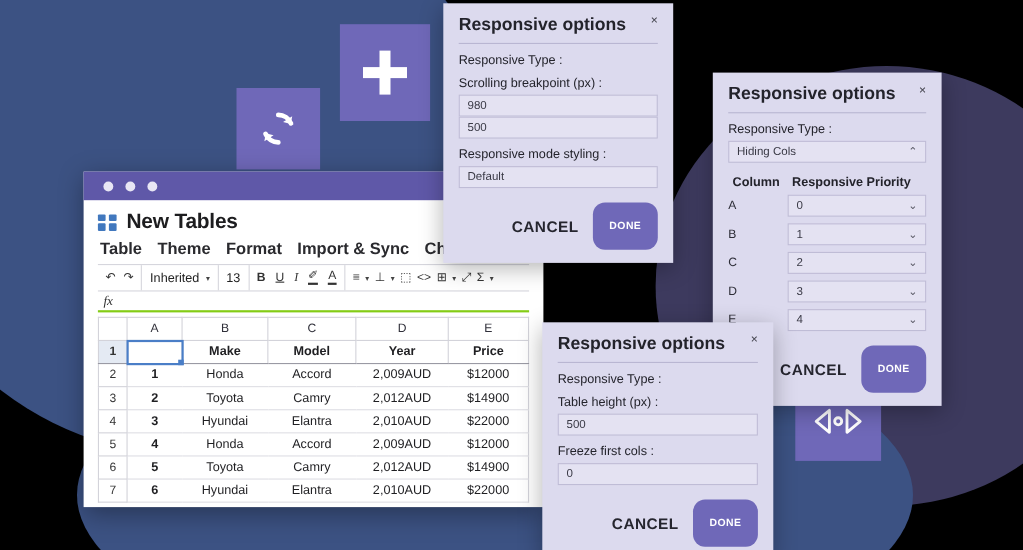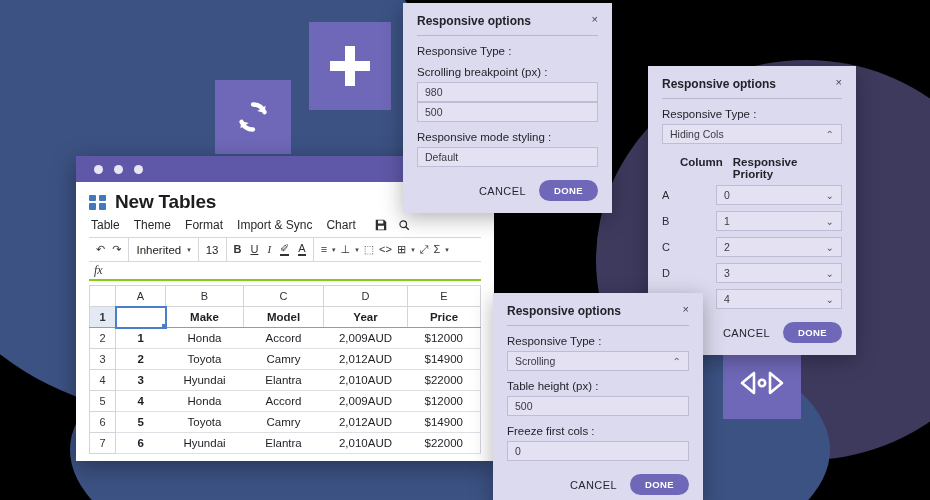--- a/index.html
+++ b/index.html
@@ -65,21 +65,21 @@
   .tw-dot { width: 9px; height: 9px; border-radius: 50%; background: #e8e6f4; }
   .tw-body { padding: 9px 13px 0 13px; }
 
   .tw-brand { display: flex; align-items: center; gap: 9px; margin-bottom: 3px; }
   .brand-logo { width: 17px; height: 15px; display: grid;
     grid-template-columns: 1fr 1fr; grid-template-rows: 1fr 1fr; gap: 2.5px; }
   .brand-logo i { background: #4178be; border-radius: 1px; display:block; }
   .tw-title { font-size: 19px; font-weight: bold; color: #1d1d1f; letter-spacing: -.2px; }
 
   .tw-menu { display: flex; align-items: center; gap: 14px; padding: 2px 0 5px 2px; }
-  .tw-menu-item { font-size: 12px; color: #2a2a2e; }
+  .tw-menu-item { font-size: 15px; color: #2a2a2e; font-weight: bold; }
   .tw-menu-icons { display: flex; align-items: center; gap: 11px; margin-left: 5px; }
 
   .tw-toolbar {
     display: flex; align-items: center; height: 25px;
     border-top: 1px solid #d6d6dd; border-bottom: 1px solid #d6d6dd;
     font-size: 11px; color: #333;
   }
   .tb-group { display: flex; align-items: center; gap: 7px; padding: 0 7px; height: 100%; }
   .tb-sep { width: 1px; height: 100%; background: #d6d6dd; }
   .tb-font { font-size: 11.5px; color: #222; }
@@ -109,45 +109,45 @@
 
   
   .dlg {
     position: absolute; background: #dcdaee;
     box-shadow: 0 5px 20px rgba(0,0,0,.3);
     padding: 11px 14px 12px 14px;
     font-size: 11px; color: #26262e;
   }
   .dlg-head { display:flex; align-items:flex-start; justify-content:space-between;
     border-bottom: 1px solid #b9b6d2; padding-bottom: 7px; }
-  .dlg-title { font-size: 12px; font-weight: bold; color: #23232b; }
+  .dlg-title { font-size: 16px; font-weight: bold; color: #23232b; }
   .dlg-close { font-size: 11px; color: #44444e; cursor: pointer; line-height: 1; }
   .dlg-label { font-size: 11.5px; font-weight: normal; margin: 9px 0 4px; color: #23232b; }
   .dlg-field {
     background: #e4e2f2; border: 1px solid #bfbcd6;
     height: 20px; display: flex; align-items: center;
     padding: 0 7px; font-size: 10.5px; color: #3a3a46;
     justify-content: space-between;
   }
   .dlg-field.plain { display: flex; }
   .caret-up::after   { content: "\2303"; font-size: 10px; color: #5a5a66; }
   .caret-down::after { content: "\2304"; font-size: 10px; color: #5a5a66; }
   .dlg-actions { display:flex; align-items:center; justify-content:flex-end;
     gap: 13px; margin-top: 13px; }
-  .btn-cancel { font-size: 11px; font-weight: normal; letter-spacing: .4px; color: #25252e; cursor:pointer; }
+  .btn-cancel { font-size: 14px; font-weight: bold; letter-spacing: .4px; color: #25252e; cursor:pointer; }
   .btn-done { background: #6f68b8; color: #fff; font-size: 9.5px; font-weight: bold;
-    letter-spacing:.4px; border-radius: 11px; padding: 5px 15px; cursor:pointer; }
+    letter-spacing:.4px; border-radius: 11px; padding: 16px 15px; cursor:pointer; }
 
   
   .dlg-1 { left: 403px; top: 3px;   width: 209px; }
   .dlg-2 { left: 648px; top: 66px;  width: 208px; }
   .dlg-3 { left: 493px; top: 293px; width: 210px; }
 
   
-  .hc-head { display: flex; gap: 10px; margin: 12px 18px 5px; }
+  .hc-head { display: flex; gap: 10px; margin: 12px 4px 5px; }
   .hc-col-t { width: 44px; font-size: 11.5px; font-weight: bold; color: #23232b; }
   .hc-pri-t { font-size: 11.5px; font-weight: bold; color: #23232b; }
   .hc-row { display: flex; align-items: center; gap: 10px; margin-bottom: 6px; }
   .hc-col { width: 44px; font-size: 11px; color: #2c2c36; }
   .hc-sel { flex: 1; }
 </style>
 </head>
 <body>
 
 <div id="stage">
@@ -399,23 +399,20 @@
       <span class="btn-done">DONE</span>
     </div>
   </div>
 
   <div class="dlg dlg-3">
     <div class="dlg-head">
       <span class="dlg-title">Responsive options</span>
       <span class="dlg-close">×</span>
     </div>
     <div class="dlg-label">Responsive Type :</div>
-    <div class="dlg-field caret-up">
-      <span>Scrolling</span>
-    </div>
     <div class="dlg-label">Table height (px) :</div>
     <div class="dlg-field plain">
       <span>500</span>
     </div>
     <div class="dlg-label">Freeze first cols :</div>
     <div class="dlg-field plain">
       <span>0</span>
     </div>
     <div class="dlg-actions">
       <span class="btn-cancel">CANCEL</span>

